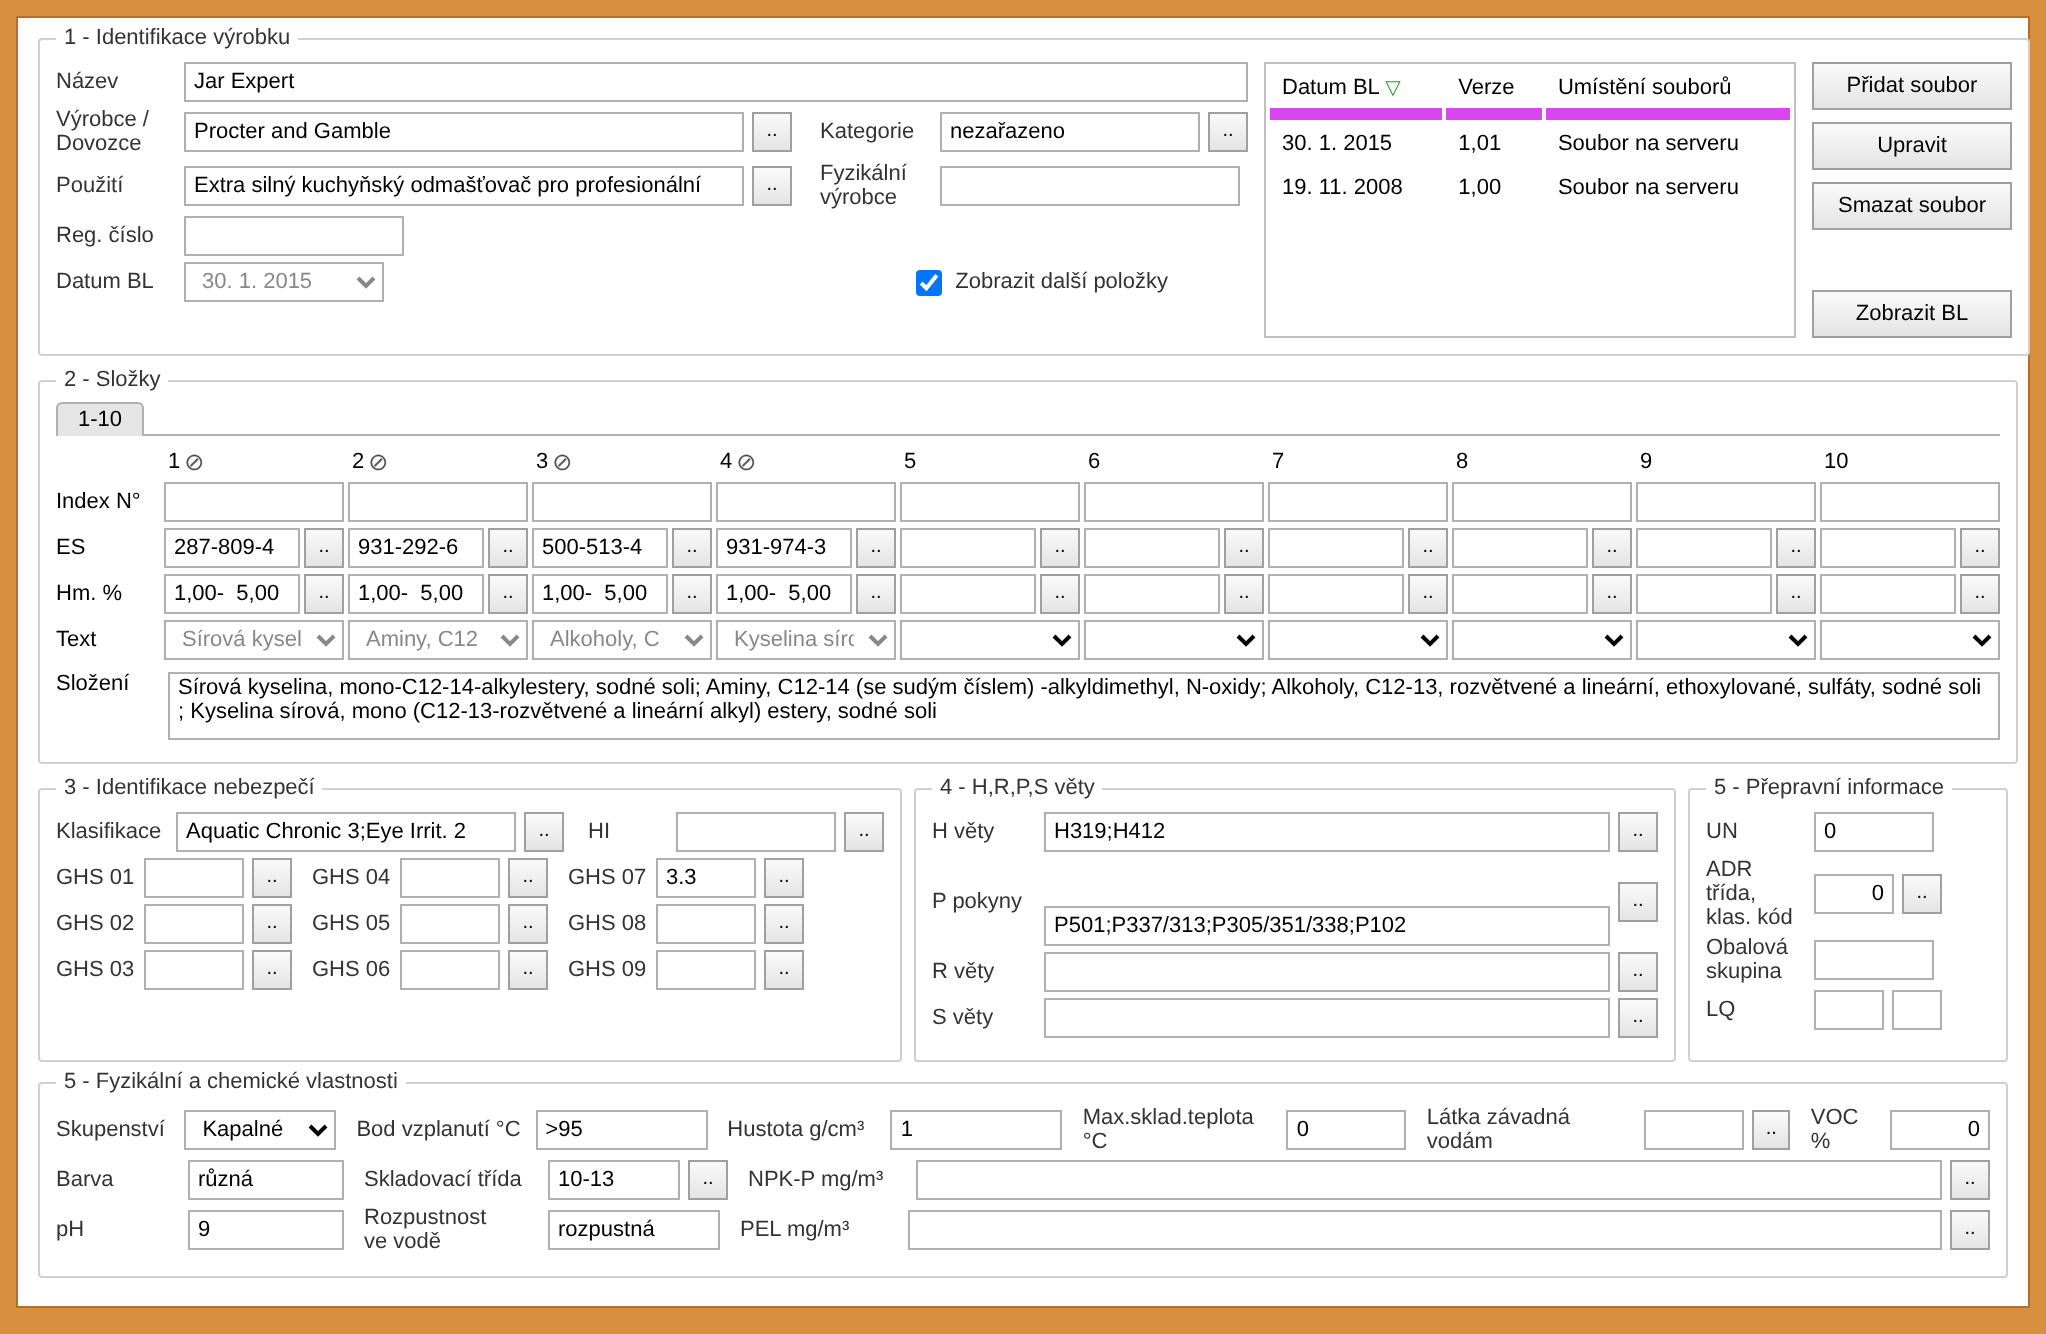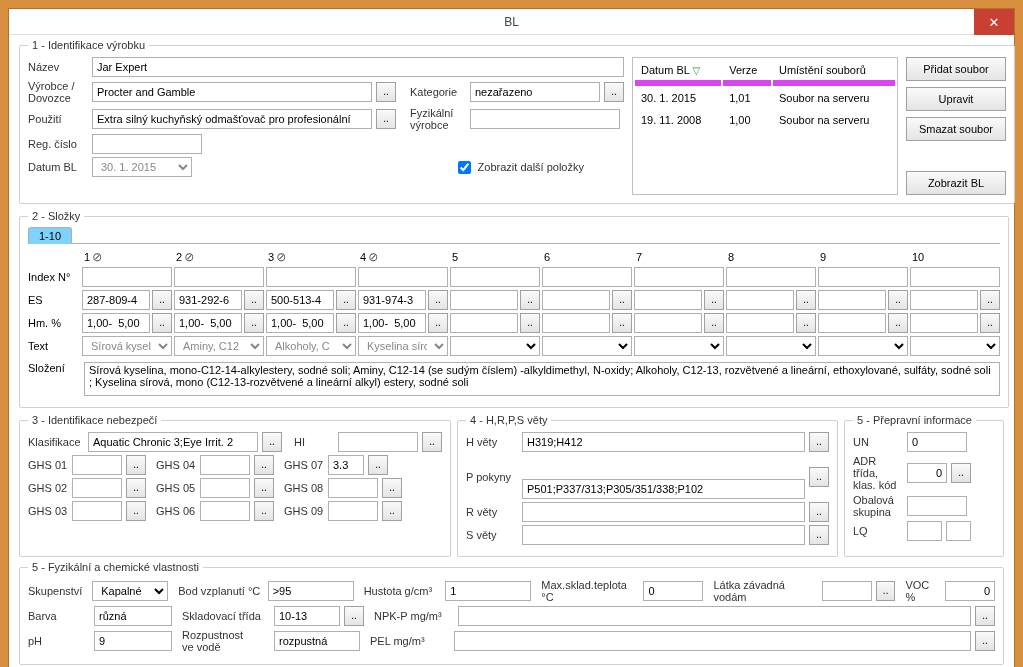--- a/index.html
+++ b/index.html
@@ -103,21 +103,21 @@
   }
   .bl-table th { border-bottom: 6px solid #d946ef; }
   .sort-arrow { color: #2a9c2a; font-size: 10px; }
   .side-btns { width: 100px; display: flex; flex-direction: column; gap: 6px; }
   .checkbox-row { display: flex; align-items: center; gap: 4px; }
   
   .tab-strip { display: flex; border-bottom: 1px solid #b0b0b0; margin: -2px 0 6px 0; }
   .tab {
     border: 1px solid #b0b0b0;
     border-bottom: none;
-    background: #7dd3fc;
+    background: #e5e5e5;
     padding: 2px 10px;
     border-radius: 3px 3px 0 0;
     font-size: 11px;
     position: relative;
     top: 1px;
   }
   .not-allowed {
     font-size: 12px;
     color: #555;
     margin-left: 2px;
@@ -128,26 +128,20 @@
   .grid-cell input, .grid-cell select { flex: 1; min-width: 0; }
   .grid-head { width: 90px; display: flex; align-items: center; padding-left: 2px; }
   
   .bottom-row { display: flex; gap: 6px; }
   .bottom-row fieldset { margin-bottom: 4px; }
 </style>
 </head>
 <body>
 
 <div class="window">
-  <div class="titlebar">
-    <span class="titlebar-title">BL</span>
-    <div class="close-btn">
-        <span>✕</span>
-      </div>
-  </div>
   <div class="content">
 
     <fieldset>
       <legend>1 - Identifikace výrobku</legend>
       <div class="sec1-top">
         <div class="sec1-left">
           <div class="row">
             <span class="lbl lbl-col">Název</span>
             <input type="text" class="txt yellow-input" style="flex: 1 1 0%;" value="Jar Expert">
           </div>
@@ -432,21 +426,21 @@
           <button class="ell-btn">..</button>
         </div>
         <div class="row">
           <span class="lbl" style="width:40px">GHS 01</span>
           <input class="txt" style="width: 50px;">
             <button class="ell-btn">..</button>
           <span class="lbl" style="width:40px;margin-left:6px">GHS 04</span>
           <input class="txt" style="width: 50px;">
             <button class="ell-btn">..</button>
           <span class="lbl" style="width:40px;margin-left:6px">GHS 07</span>
-          <input class="txt" style="width: 36px;" value="3.3">
+          <input class="txt" style="width: 50px;" value="3.3">
             <button class="ell-btn">..</button>
         </div>
         <div class="row">
           <span class="lbl" style="width:40px">GHS 02</span>
           <input class="txt" style="width: 50px;">
             <button class="ell-btn">..</button>
           <span class="lbl" style="width:40px;margin-left:6px">GHS 05</span>
           <input class="txt" style="width: 50px;">
             <button class="ell-btn">..</button>
           <span class="lbl" style="width:40px;margin-left:6px">GHS 08</span>

